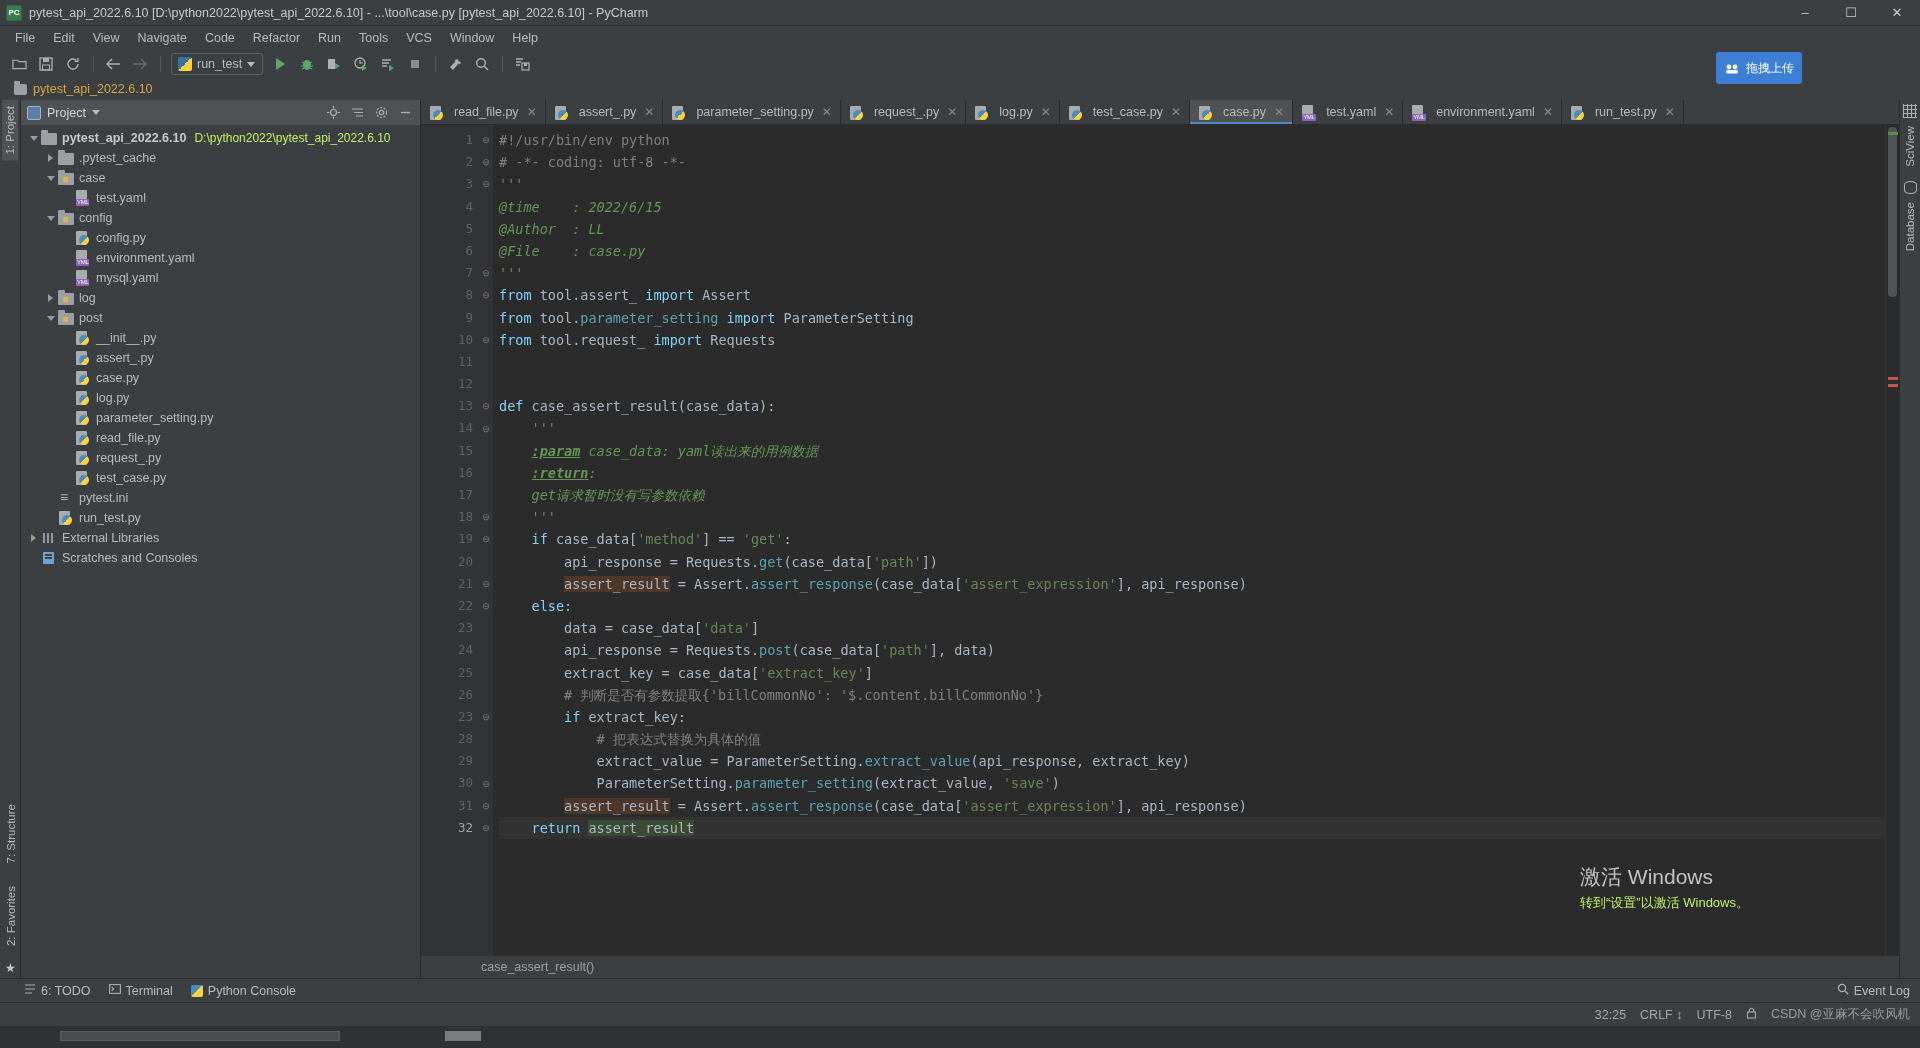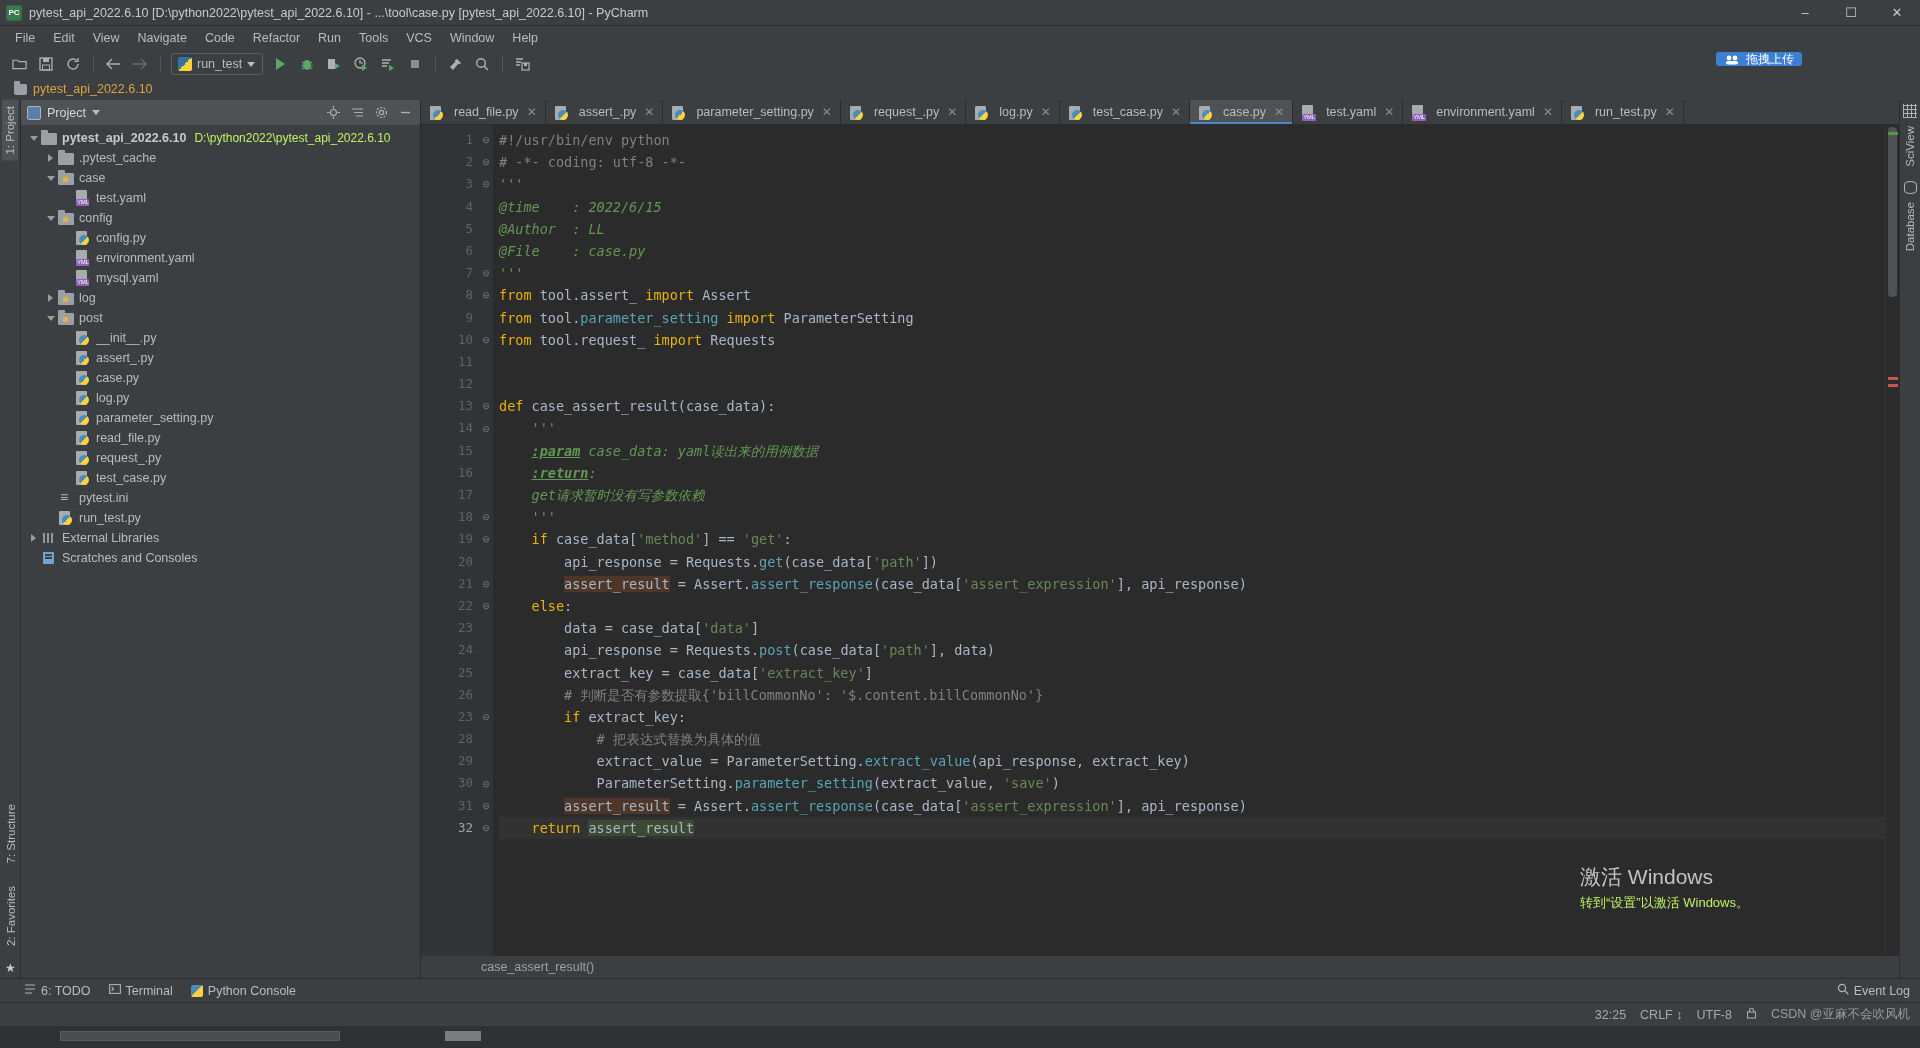--- a/index.html
+++ b/index.html
@@ -37,21 +37,21 @@
   .tbtn { width:26px;height:24px;display:flex;align-items:center;justify-content:center;margin-right:1px; }
   .tsep { width:1px;height:16px;background:#555859;margin:0 6px; }
   .runcfg {
     height:22px;min-width:92px;border:1px solid #5e6060;border-radius:3px;
     display:flex;align-items:center;padding:0 6px;gap:5px;margin:0 4px;
     font-size:12.5px;color:#bbbbbb;
   }
   .pybadge { width:14px;height:14px;border-radius:2px;background:linear-gradient(135deg,#3572A5 50%,#FFD43B 50%); flex:0 0 14px; }
   .caret { width:0;height:0;border-left:4px solid transparent;border-right:4px solid transparent;border-top:5px solid #bbbbbb; }
   .upload-pill {
-    position:absolute; right:118px; top:2px; height:14px; background:#3d7fd4; border-radius:3px;
+    position:absolute; right:118px; top:2px; height:32px; background:#3d7fd4; border-radius:3px;
     display:flex;align-items:center;gap:6px;padding:0 8px;color:#fff;font-size:12px;
   }
 
   
   .navbar { height:22px;background:#3c3f41;display:flex;align-items:center;padding-left:14px;gap:6px;flex:0 0 22px; }
   .folder-ico { width:13px;height:11px;background:#9aa0a6;border-radius:1px 2px 2px 2px;position:relative; }
   .folder-ico:before{content:"";position:absolute;top:-3px;left:0;width:6px;height:3px;background:#9aa0a6;border-radius:1px 1px 0 0;}
   .navbar .crumb { font-size:12.5px;color:#d9a441; }
 
   
@@ -114,21 +114,21 @@
   .foldmark { height:22.2px;display:flex;align-items:center;justify-content:center;color:#8a8a8a;font-size:9px; }
   .code { flex:1 1 auto; padding-top:4px; padding-left:6px; font-family:"DejaVu Sans Mono",monospace;
           font-size:13.5px; line-height:22.2px; white-space:pre; overflow:hidden; position:relative; color:#a9b7c6; }
   .code .ln { height:22.2px; }
   .code .ln.cur { background:#323232; }
 
   
   .c-comment { color:#808080; }
   .c-doc     { color:#629755; font-style:italic; }
   .c-doctag  { color:#629755; font-style:italic; font-weight:bold; text-decoration:underline; }
-  .c-kw      { color:#eab308; }
+  .c-kw      { color:#7dd3fc; }
   .c-str     { color:#6a8759; }
   .c-meth    { color:#59a5b5; }
   .c-def     { color:#a9b7c6; }
   .hl-ident  { background:#4e3629; }
   .hl-write  { background:#3a4a33; }
 
   .rightmark { width:14px;background:#2b2b2b;flex:0 0 14px;position:relative;border-left:1px solid #313335; }
   .mark { position:absolute;right:1px;width:10px;height:3px; }
   .scrollthumb { position:absolute;right:2px;width:9px;background:#4f5355;border-radius:4px; }
 

